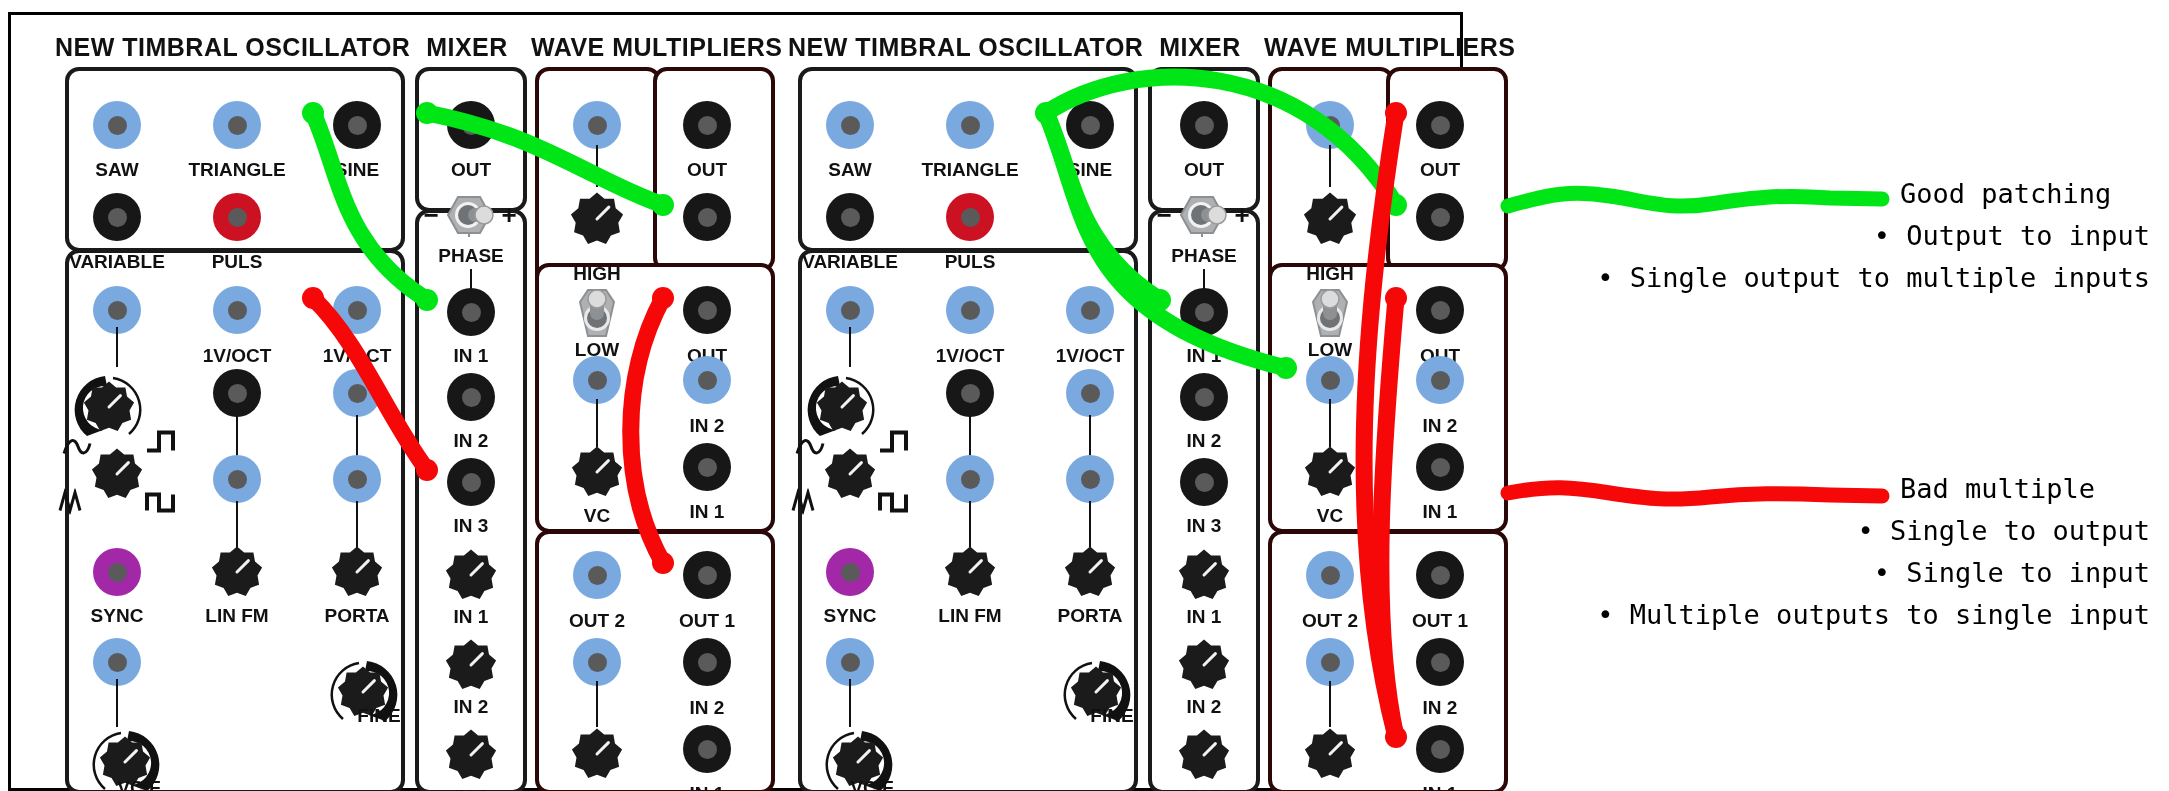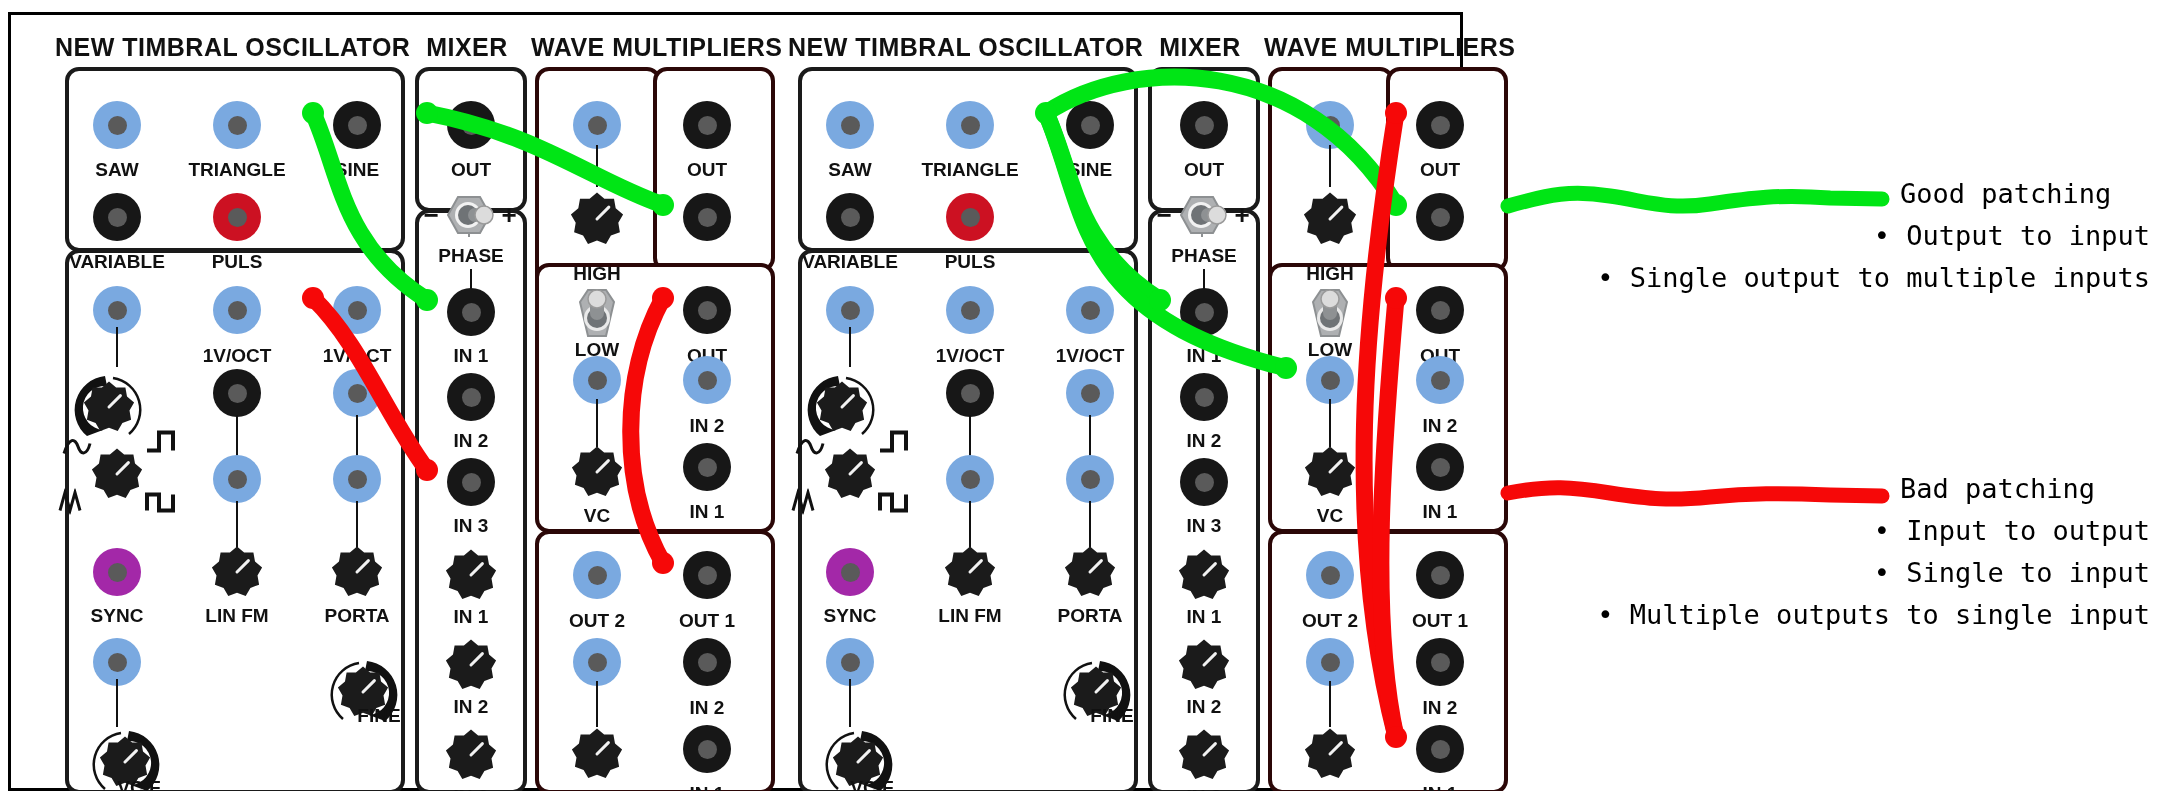--- a/index.html
+++ b/index.html
@@ -655,19 +655,19 @@
     <svg class="legend-line" style="left:0px; top:30px;" width="390" height="40" viewBox="0 0 390 40">
       <path id="lg-good" d="M8,26 C50,14 72,10 110,16 C150,22 170,30 210,24 C250,18 280,14 330,18 L382,19" fill="none" stroke-width="15" stroke-linecap="round" stroke-linejoin="round" stroke="#00e515"></path>
     </svg>
     <div class="legend-title" style="left:400px; top:28px;">Good patching</div>
     <div class="legend-bullet" style="top:112px; width:650px;">• Single output to multiple inputs</div>
     <div class="legend-bullet" style="top:70px; width:650px;">• Output to input</div>
 
     <svg class="legend-line" style="left:0px; top:325px;" width="390" height="40" viewBox="0 0 390 40">
       <path id="lg-bad" d="M8,18 C50,10 72,12 110,18 C150,24 170,26 210,22 C250,18 280,18 330,20 L382,21" fill="none" stroke-width="15" stroke-linecap="round" stroke-linejoin="round" stroke="#f60808"></path>
     </svg>
-    <div class="legend-title" style="left:400px; top:323px;">Bad patching</div>
-    <div class="legend-bullet" style="top:365px; width:650px;">• Input to output</div>
+    <div class="legend-title" style="left:400px; top:323px;">Bad multiple</div>
+    <div class="legend-bullet" style="top:365px; width:650px;">• Single to output</div>
     <div class="legend-bullet" style="top:407px; width:650px;">• Single to input</div>
     <div class="legend-bullet" style="top:449px; width:650px;">• Multiple outputs to single input</div>
   </div>
 
 </div>
 
 </body></html>

